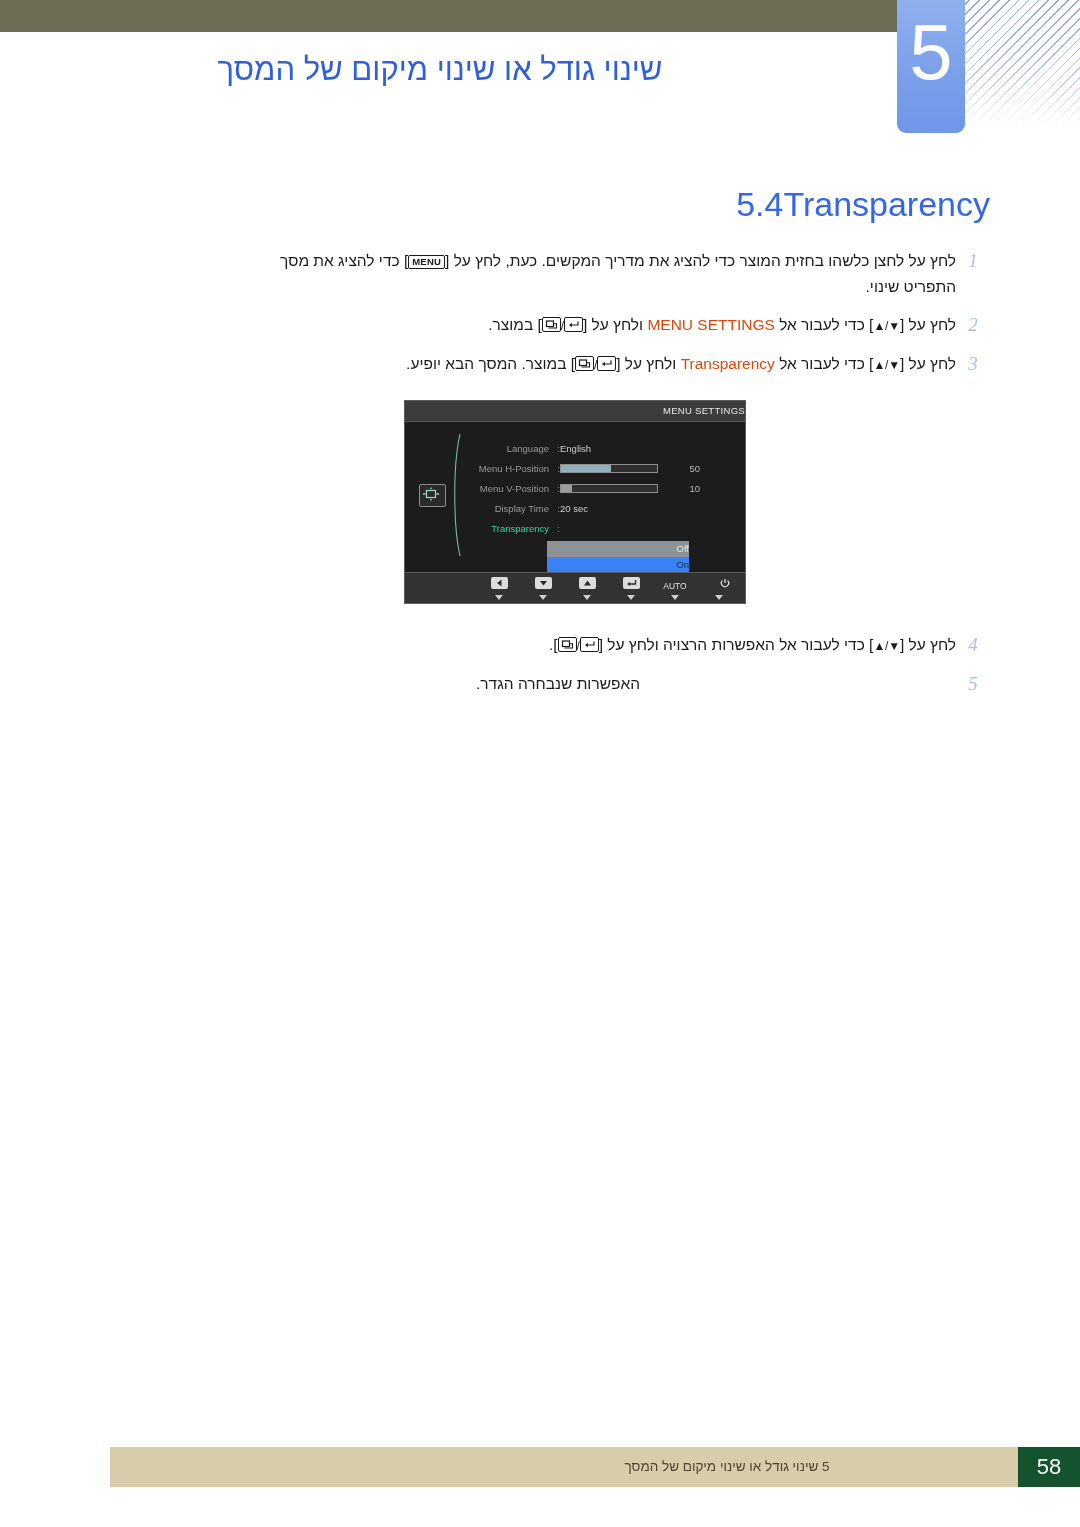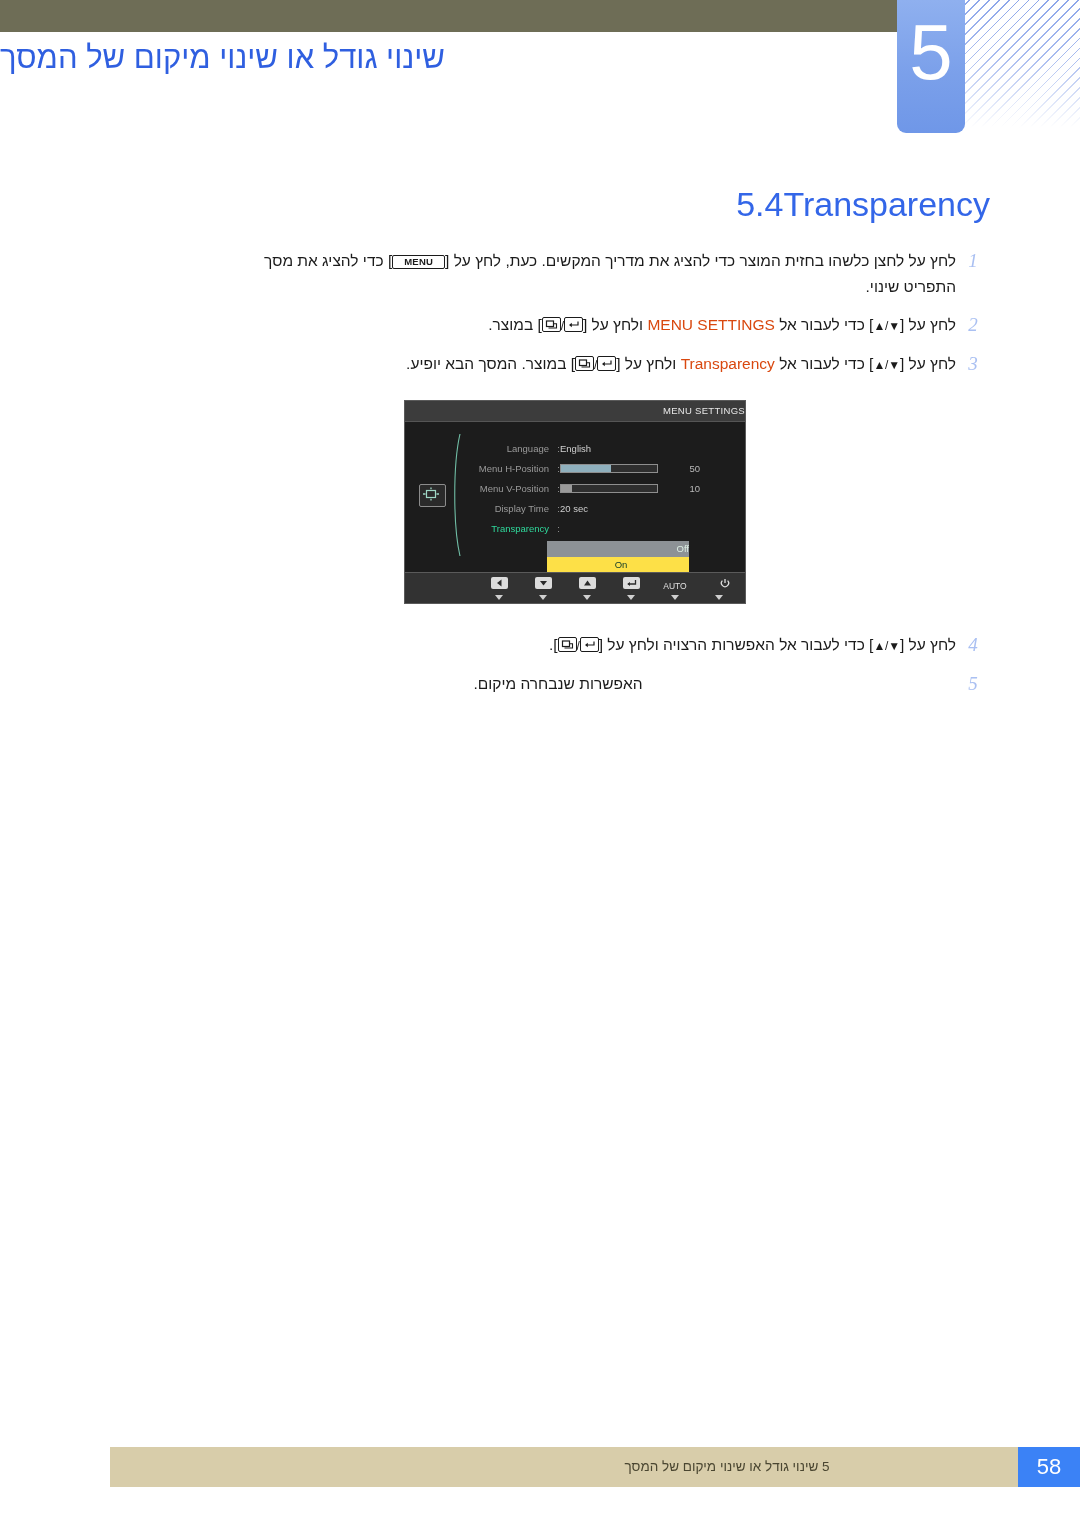--- a/index.html
+++ b/index.html
@@ -52,24 +52,24 @@
     border-bottom-left-radius: 9px;
     border-bottom-right-radius: 9px;
     color: #ffffff;
     font-size: 78px;
     line-height: 104px;
     text-align: center;
     font-weight: 400;
   }
   .chapter-title {
     position: absolute;
-    top: 40px;
+    top: 52px;
     left: 0;
     width: 880px;
-    text-align: left;
+    text-align: center;
     direction: rtl;
     color: #2f5fe0;
     font-size: 31px;
     letter-spacing: 0px;
   }
 
   
   #content {
     position: absolute;
     top: 185px;
@@ -143,21 +143,21 @@
     display: inline-block;
     direction: ltr;
     unicode-bidi: embed;
     font-size: 12px;
     letter-spacing: -0.2px;
   }
   .kb {
     display: inline-block;
     border: 1.3px solid #1b1b1b;
     border-radius: 2px;
-    padding: 0px 11px;
+    padding: 0px 3px;
     font-size: 9.5px;
     line-height: 12px;
     vertical-align: 1px;
     font-weight: 700;
     letter-spacing: 0.2px;
   }
   .glyph-box {
     display: inline-block;
     width: 17px;
     height: 13px;
@@ -247,21 +247,21 @@
     width: 142px;
   }
   .osd-opt {
     height: 16px;
     line-height: 16px;
     font-size: 9.5px;
     padding-left: 6px;
     box-sizing: border-box;
   }
   .osd-opt.off { background: #8d9296; color: #ddefe4; }
-  .osd-opt.on  { background: #fde047; color: #0f3a29; text-align: center; }
+  .osd-opt.on  { background: #3b82f6; color: #0f3a29; }
   .osd-opt.pad { height: 8px; background: #9aa0a3; }
   .osd-footer {
     position: absolute;
     left: 0; right: 0; bottom: 0;
     height: 30px;
     background: #323232;
     border-top: 1px solid #5a5a5a;
     display: flex;
     align-items: flex-start;
     justify-content: flex-end;
@@ -311,21 +311,21 @@
     width: 970px;
     height: 40px;
     background: #d8cdaa;
   }
   .footer-pagebox {
     position: absolute;
     top: 0;
     right: 0;
     width: 62px;
     height: 40px;
-    background: #3b82f6;
+    background: #14532d;
     color: #ffffff;
     font-size: 22px;
     line-height: 40px;
     text-align: center;
   }
   .footer-text {
     position: absolute;
     top: 0;
     right: 62px;
     width: 560px;
@@ -510,21 +510,21 @@
               <path d="M6.8 4.8 L4 7 L6.8 9.2 Z" fill="#1b1b1b"></path>
             </svg></span><span class="keycap">/</span><span class="glyph-box"><svg width="17" height="13" viewBox="0 0 17 13">
               <rect x="3.5" y="3" width="7" height="5.5" stroke="#1b1b1b" stroke-width="1.2" fill="none"></rect>
               <path d="M10.5 5.8 L13.5 5.8 L13.5 10 L5.5 10" stroke="#1b1b1b" stroke-width="1.1" fill="none"></path>
             </svg></span><span>].</span>
       </div>
     </div>
 
     <div class="step">
       <div class="step-num">5</div>
-      <div class="step-text center2">האפשרות שנבחרה מיקום.</div>
+      <div class="step-text center2">האפשרות שנבחרה הגדר.</div>
     </div>
 
   </div>
 </div>
 
 <div id="page-footer">
   <div class="footer-band"></div>
   <div class="footer-text">5 שינוי גודל או שינוי מיקום של המסך</div>
   <div class="footer-pagebox">58</div>
 </div>

